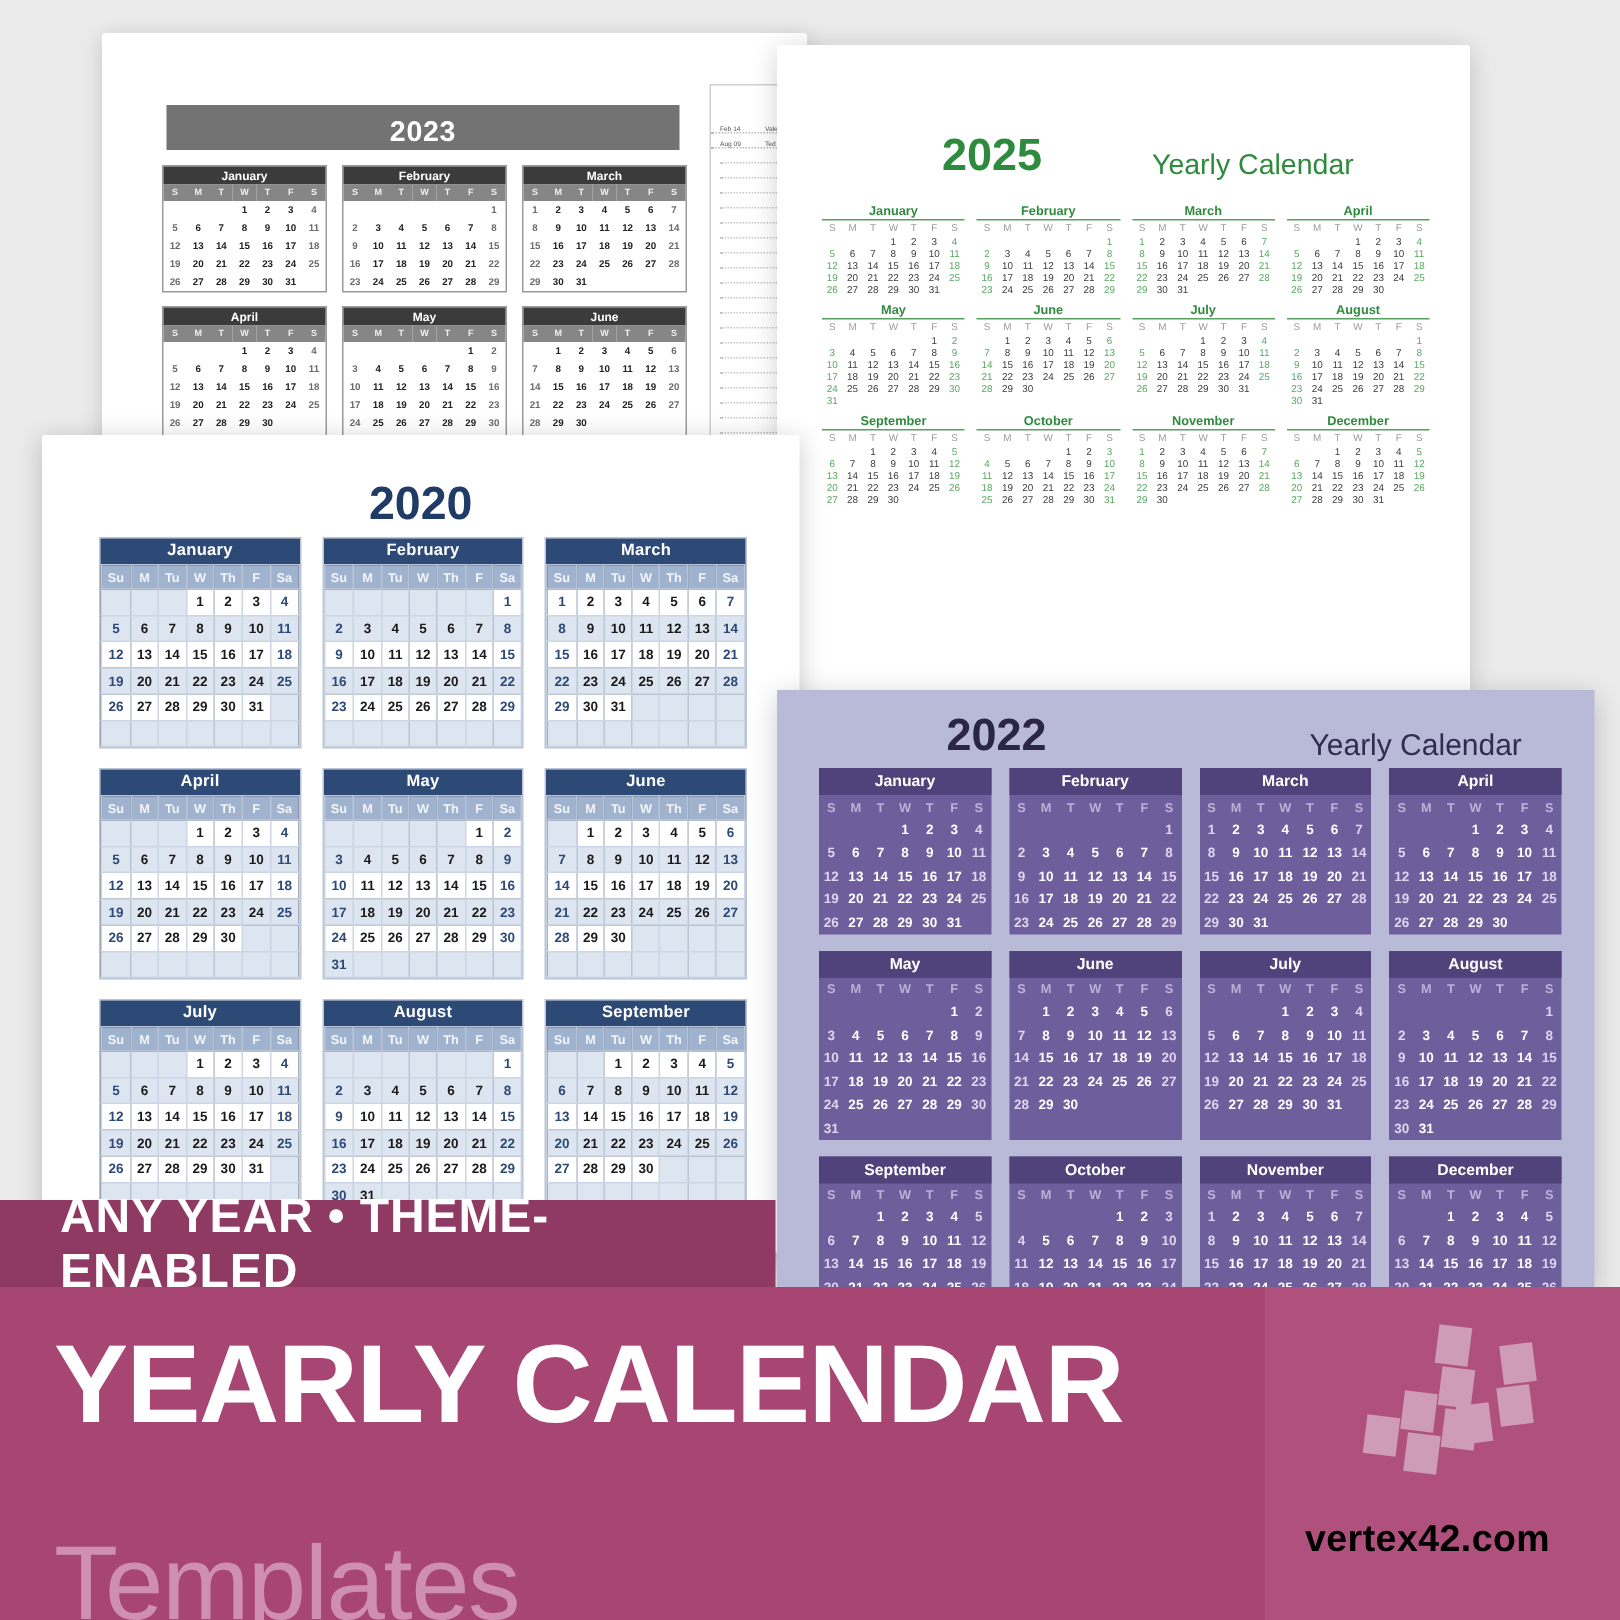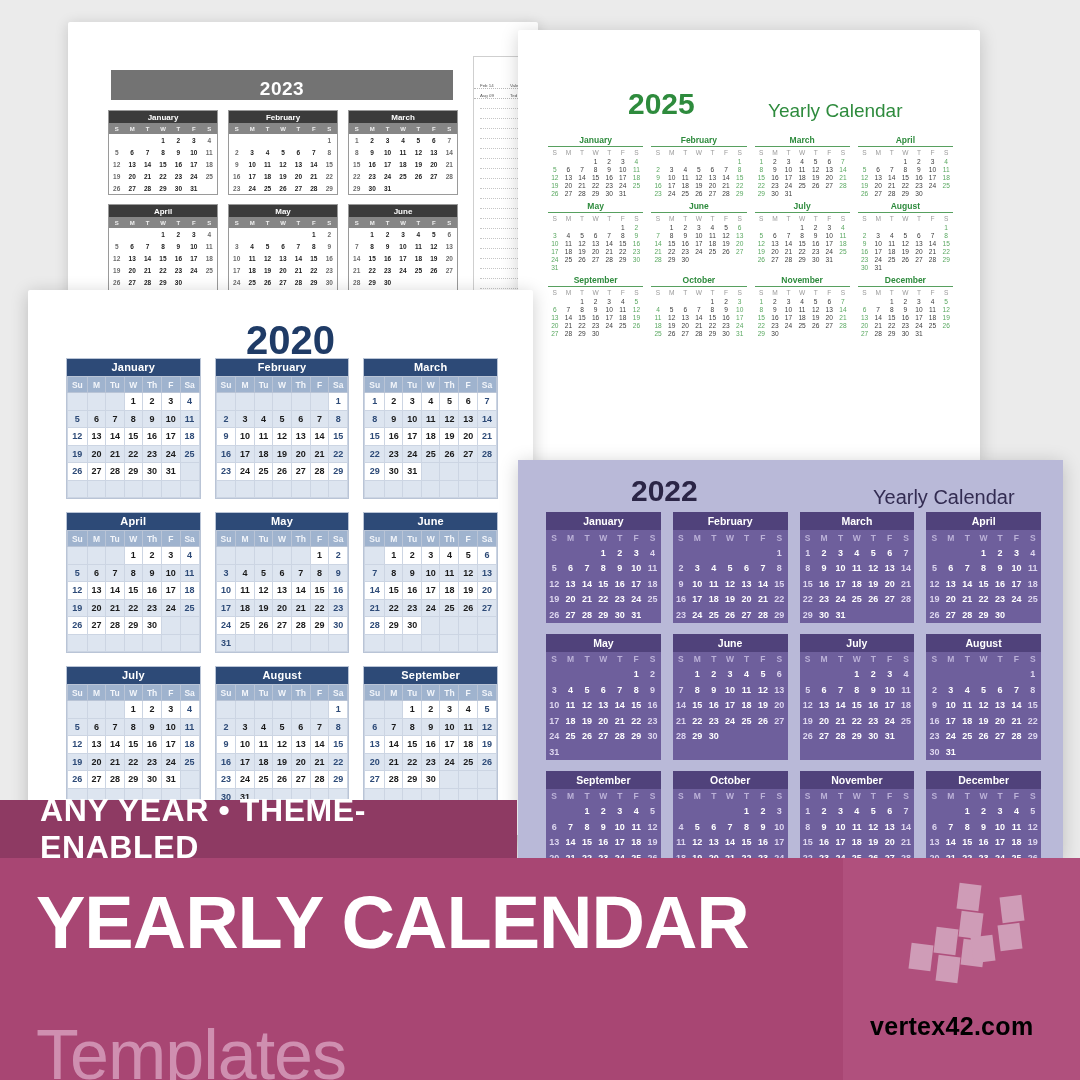--- a/index.html
+++ b/index.html
@@ -46,21 +46,21 @@
     display:grid;grid-template-columns:repeat(4,1fr);gap:4px 8px;}
   .m25{font-size:0;}
   .m25 .mh{text-align:center;font-size:8.5px;font-weight:bold;color:#2e8b3d;
     border-bottom:1.2px solid #57a05f;padding-bottom:1px;margin-bottom:1px;}
   .m25 table{border-collapse:collapse;width:100%;}
   .m25 td{font-size:6.6px;text-align:center;color:#3c3c3c;height:8px;padding:0;}
   .m25 th{font-size:6.6px;color:#9a9a9a;font-weight:normal;height:9px;padding:0;}
   .m25 td.we{color:#5aa861;}
 
   
-  #sheet2020 .yr{position:absolute;left:218px;top:28px;font-size:40px;color:#1f3b66;}
+  #sheet2020 .yr{position:absolute;left:218px;top:28px;font-size:31px;color:#1f3b66;}
   .cal2020{position:absolute;left:38px;top:68px;width:432px;
     display:grid;grid-template-columns:repeat(3,1fr);gap:13px 14px;}
   .m20{border:1px solid #b9c4d6;}
   .m20 .mh{background:#2d4a77;color:#fff;font-size:11px;font-weight:bold;text-align:center;
     padding:2px 0 3px;letter-spacing:.2px;}
   .m20 table{border-collapse:collapse;width:100%;background:#0f172a;}
   .m20 th{background:#9fb3ce;color:#f2f5fa;font-size:8.5px;font-weight:bold;
     height:13px;border:1px solid #b9c4d6;}
   .m20 td{font-size:9px;font-weight:bold;color:#1a1a1a;text-align:center;height:14.5px;
     border:1px solid #ccd5e3;background:#fff;}

